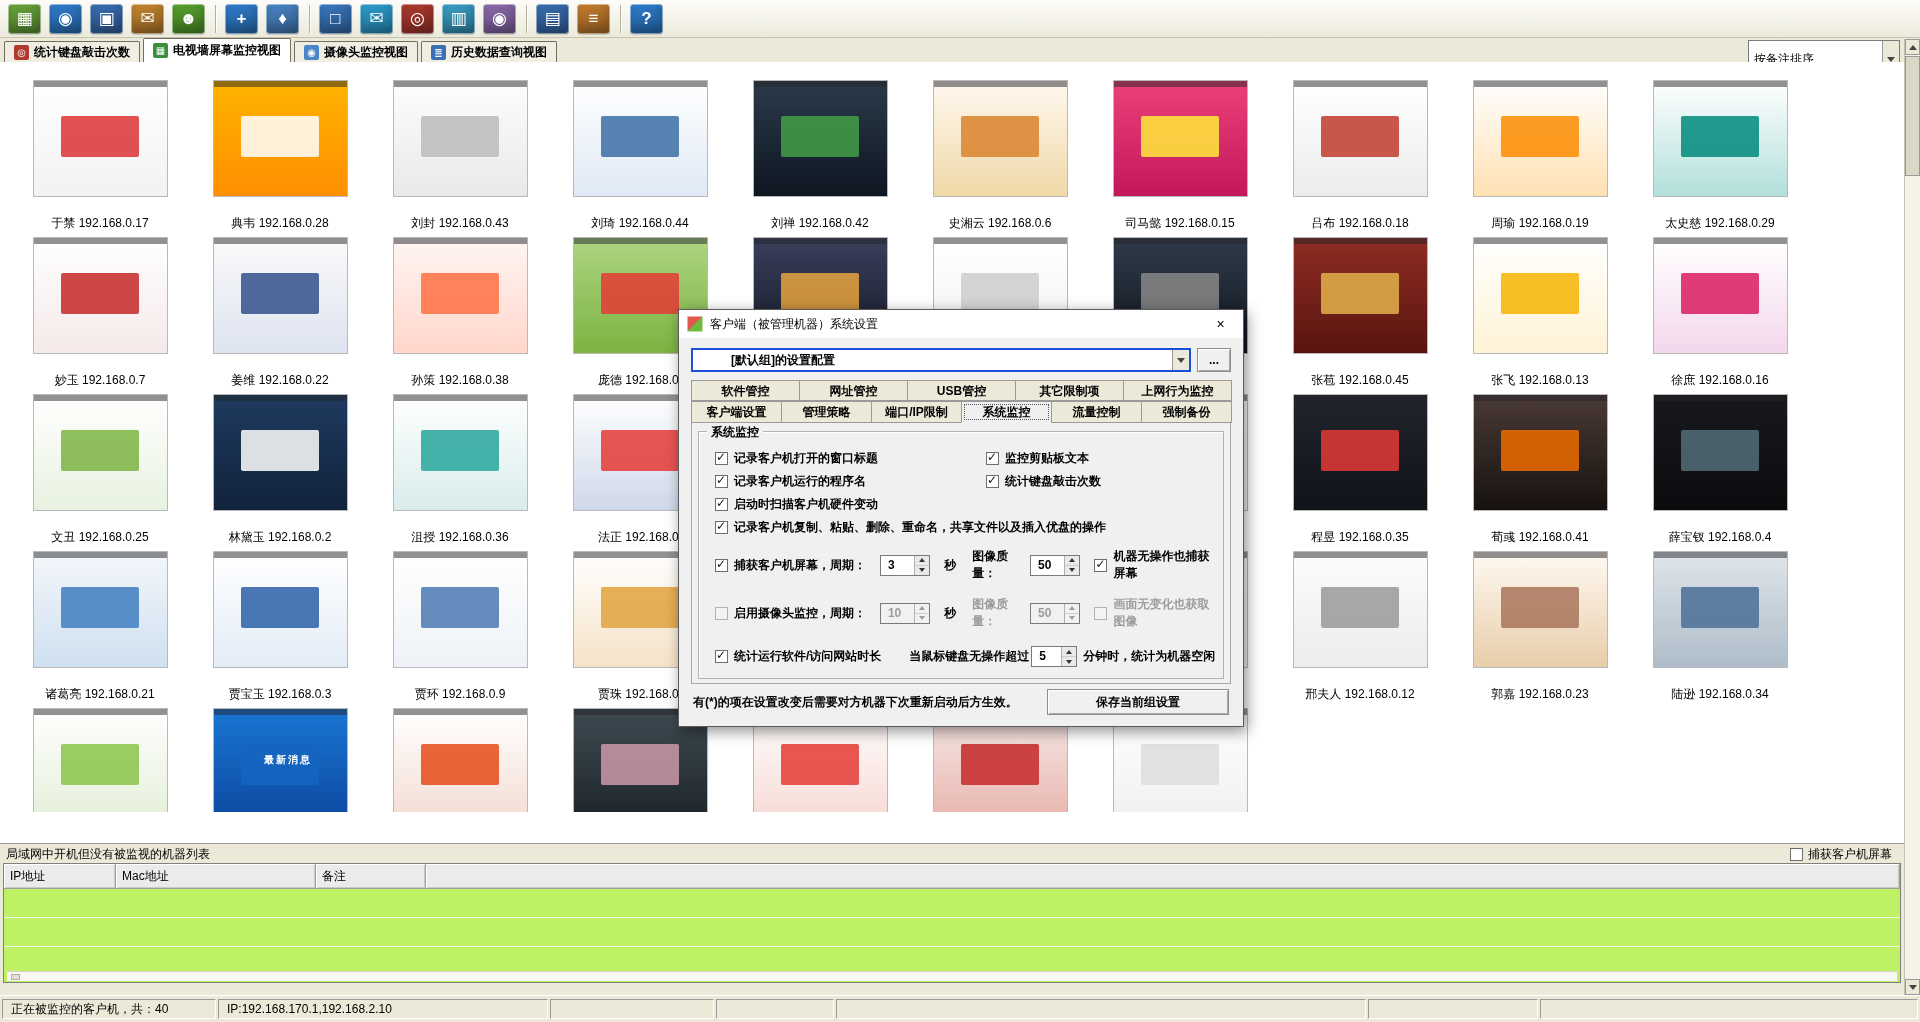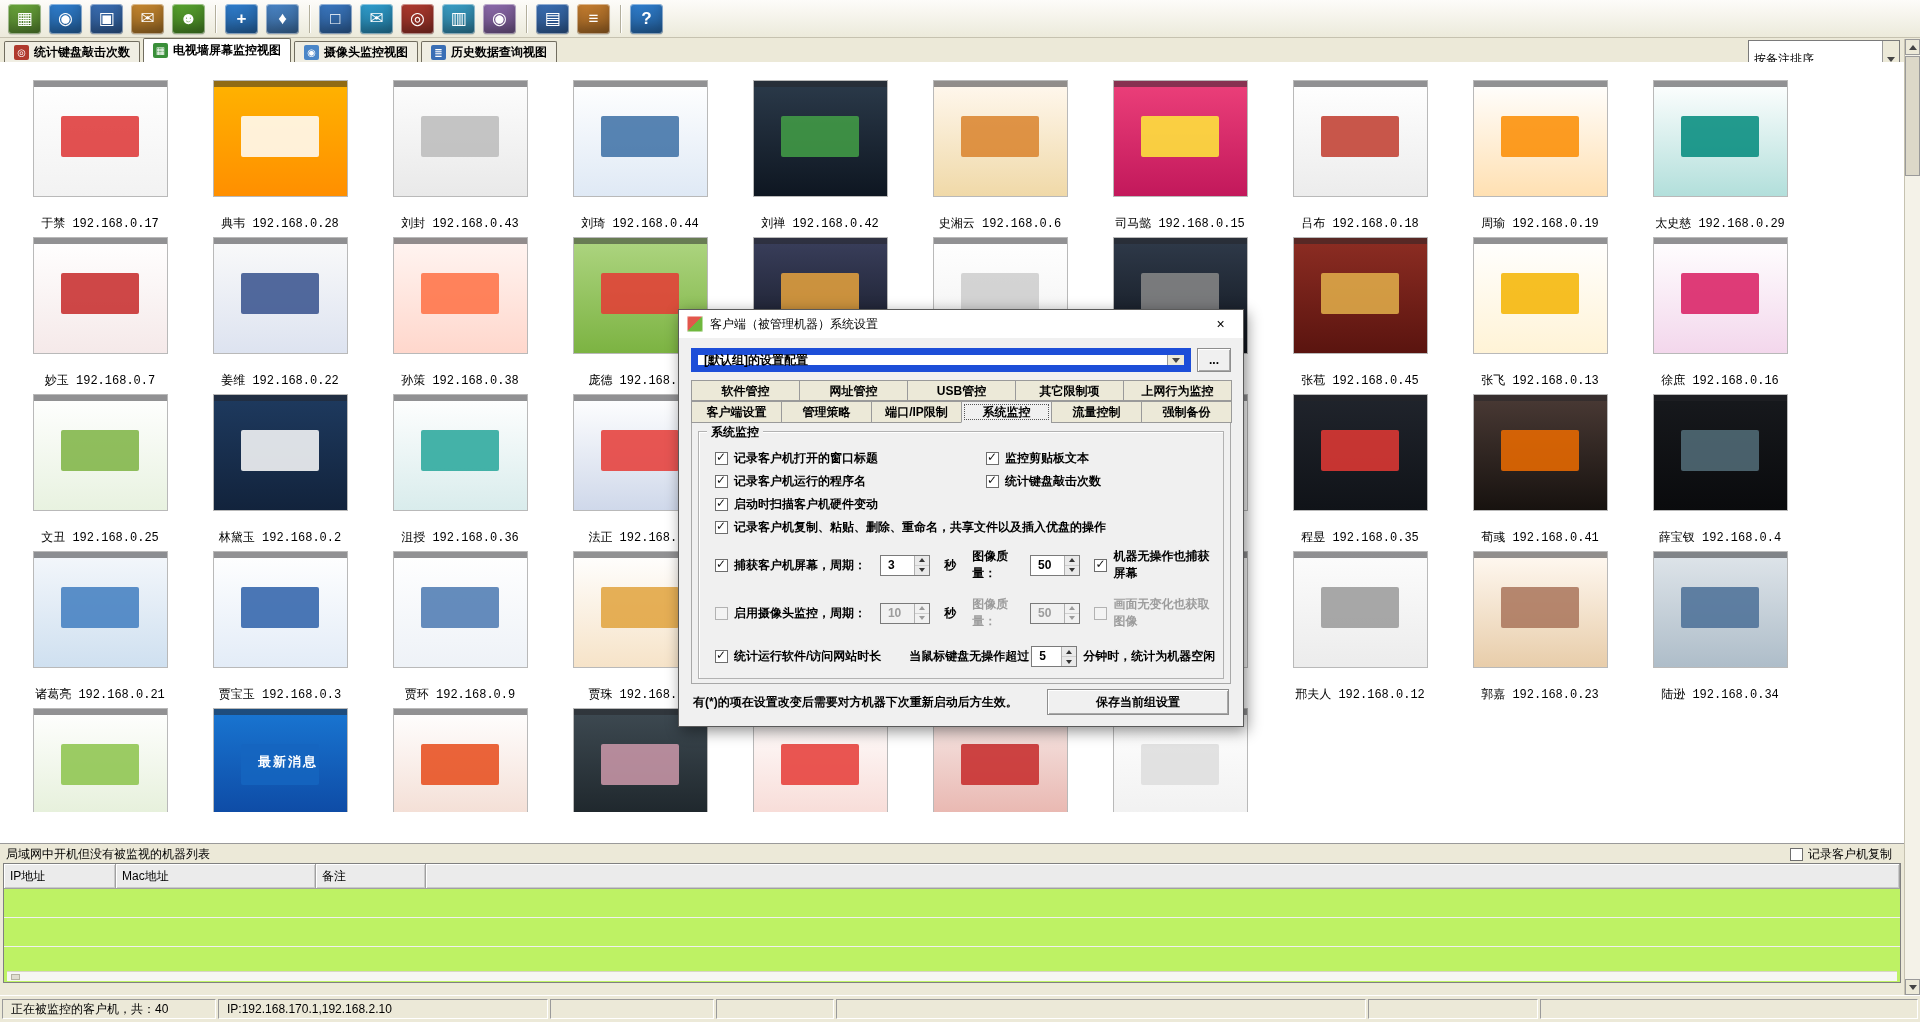--- a/index.html
+++ b/index.html
@@ -24,22 +24,22 @@
   .tri-dn { width:0; height:0; border-left:4px solid transparent; border-right:4px solid transparent; border-top:5px solid #444; }
   .tri-up { width:0; height:0; border-left:4px solid transparent; border-right:4px solid transparent; border-bottom:5px solid #444; }
 
   
   .mainview { position:absolute; top:62px; left:0; width:1904px; height:781px; background:#fff; }
   .grid { position:absolute; top:0; left:0; width:1810px; height:750px; overflow:hidden; padding:18px 0 0 10px; display:grid; grid-template-columns:repeat(10,180px); grid-auto-rows:157px; }
   .tile { display:flex; flex-direction:column; align-items:center; cursor:pointer; }
   .thumb { position:relative; width:135px; height:117px; border:1px solid #b9b9b9; overflow:hidden; }
   .thumb::before { content:""; position:absolute; top:0; left:0; right:0; height:6px; background:rgba(35,35,40,.5); }
   .thumb-acc { position:absolute; left:21%; top:30%; width:58%; height:36%; opacity:.85; border-radius:2px; }
-  .thumb-txt { position:absolute; left:16px; right:0; top:38%; text-align:center; color:#fff; font-weight:bold; font-size:13px; letter-spacing:2px; }
-  .tile .lab { margin-top:18px; white-space:nowrap;font-family:Liberation Mono, monospace; }
+  .thumb-txt { position:absolute; left:16px; right:0; top:38%; text-align:center; color:#fff; font-weight:bold; font-size:10px; letter-spacing:2px; }
+  .tile .lab { margin-top:18px; white-space:nowrap; }
 
   
   .vscroll { position:absolute; top:39px; right:0; width:16px; bottom:27px; background:#f4f2e8; border-left:1px solid #c6c2b0; }
   .sbtn { position:absolute; left:0; width:15px; height:16px; background:#ece9d8; border:1px solid #9a9a9a; display:flex; align-items:center; justify-content:center; cursor:pointer; }
   .sbtn.up { top:0; } .sbtn.dn { bottom:0; }
   .sthumb { position:absolute; top:17px; left:0; width:15px; height:120px; background:#dcd8c8; border:1px solid #9a9a9a; cursor:pointer; }
 
   
   .bpanel { position:absolute; top:843px; left:0; width:1904px; height:152px; background:#ece9d8; border-top:1px solid #9a9a9a; }
   .bpanel .ptitle { position:absolute; top:2px; left:6px; }
@@ -54,21 +54,21 @@
   
   .statusbar { position:absolute; left:0; right:0; bottom:0; height:27px; background:#ece9d8; border-top:1px solid #fff; display:flex; align-items:stretch; padding:3px 2px 3px 2px; gap:2px; }
   .seg { border:1px solid; border-color:#9a9a9a #fff #fff #9a9a9a; padding:0 8px; line-height:19px; white-space:nowrap; overflow:hidden; }
 
   
   .dialog { position:absolute; left:678px; top:309px; width:566px; height:418px; z-index:20; background:#f0f0f0; border:1px solid #5a5a5a; box-shadow:3px 4px 14px rgba(0,0,0,.45); display:flex; flex-direction:column; }
   .dtitle { height:28px; background:#fff; display:flex; align-items:center; padding-left:8px; gap:7px; flex:0 0 28px; }
   .dlogo { width:16px; height:16px; border-radius:2px; background:linear-gradient(135deg,#e2574c 0 50%,#6fb73d 50% 100%); box-shadow:inset 0 0 0 1px rgba(255,255,255,.5); }
   .dclose { margin-left:auto; width:45px; height:28px; display:flex; align-items:center; justify-content:center; font-size:14px; cursor:pointer; }
   .drow { display:flex; align-items:center; margin:10px 12px 0; }
-  .dcombo { flex:1; height:24px; background:#fff; border:7px solid #1d4ed8; display:flex; align-items:center; cursor:pointer; font-weight:bold; }
+  .dcombo { flex:1; height:24px; background:#fff; border:2px solid #1d4ed8; display:flex; align-items:center; cursor:pointer; font-weight:bold;padding-left:32px; }
   .dcombo .val { flex:1; padding-left:6px; }
   .dbrowse { width:34px; height:24px; margin-left:6px; }
   .btn { background:#f0f0f0; border:1px solid #8e8e8e; box-shadow:inset 1px 1px 0 #fff, inset -1px -1px 0 #a8a8a8; display:flex; align-items:center; justify-content:center; cursor:pointer; font-weight:bold; }
   .dtabs { margin:8px 12px 0; }
   .trow { display:flex; }
   .dtab { flex:1; height:21px; line-height:20px; text-align:center; background:#ece9d8; border:1px solid #9a9a9a; margin-right:-1px; font-weight:bold; cursor:pointer; white-space:nowrap; overflow:hidden; }
   .trow.front .dtab { height:22px; line-height:21px; }
   .dtab.sel { background:#f0f0f0; outline:1px dotted #555; outline-offset:-4px; border-bottom-color:#f0f0f0; }
   .dpane { flex:1; margin:0 12px; border:1px solid #a8a8a8; border-top:none; padding:8px 6px 4px; }
   .gbox { position:relative; height:100%; border:1px solid #b2b2b2; box-shadow:1px 1px 0 #fff inset; padding:12px 6px 2px; }
@@ -440,21 +440,21 @@
   <div class="sthumb"></div>
   <div class="sbtn dn">
       <span class="tri-dn"></span>
     </div>
 </div>
 
 <div class="bpanel">
   <div class="ptitle">局域网中开机但没有被监视的机器列表</div>
   <div class="detect">
     <span class="cb" id="detect-cb"></span>
-    <span>记录客户机复制</span>
+    <span>捕获客户机屏幕</span>
   </div>
   <div class="btable">
     <div class="thead" id="thead">
         <div class="th" style="width: 112px;">IP地址</div>
         <div class="th" style="width: 200px;">Mac地址</div>
         <div class="th" style="width: 110px;">备注</div>
         <div class="th" style="flex: 1 1 0%;"></div>
       </div>
     <div class="tline"></div>
     <div class="tline"></div>

